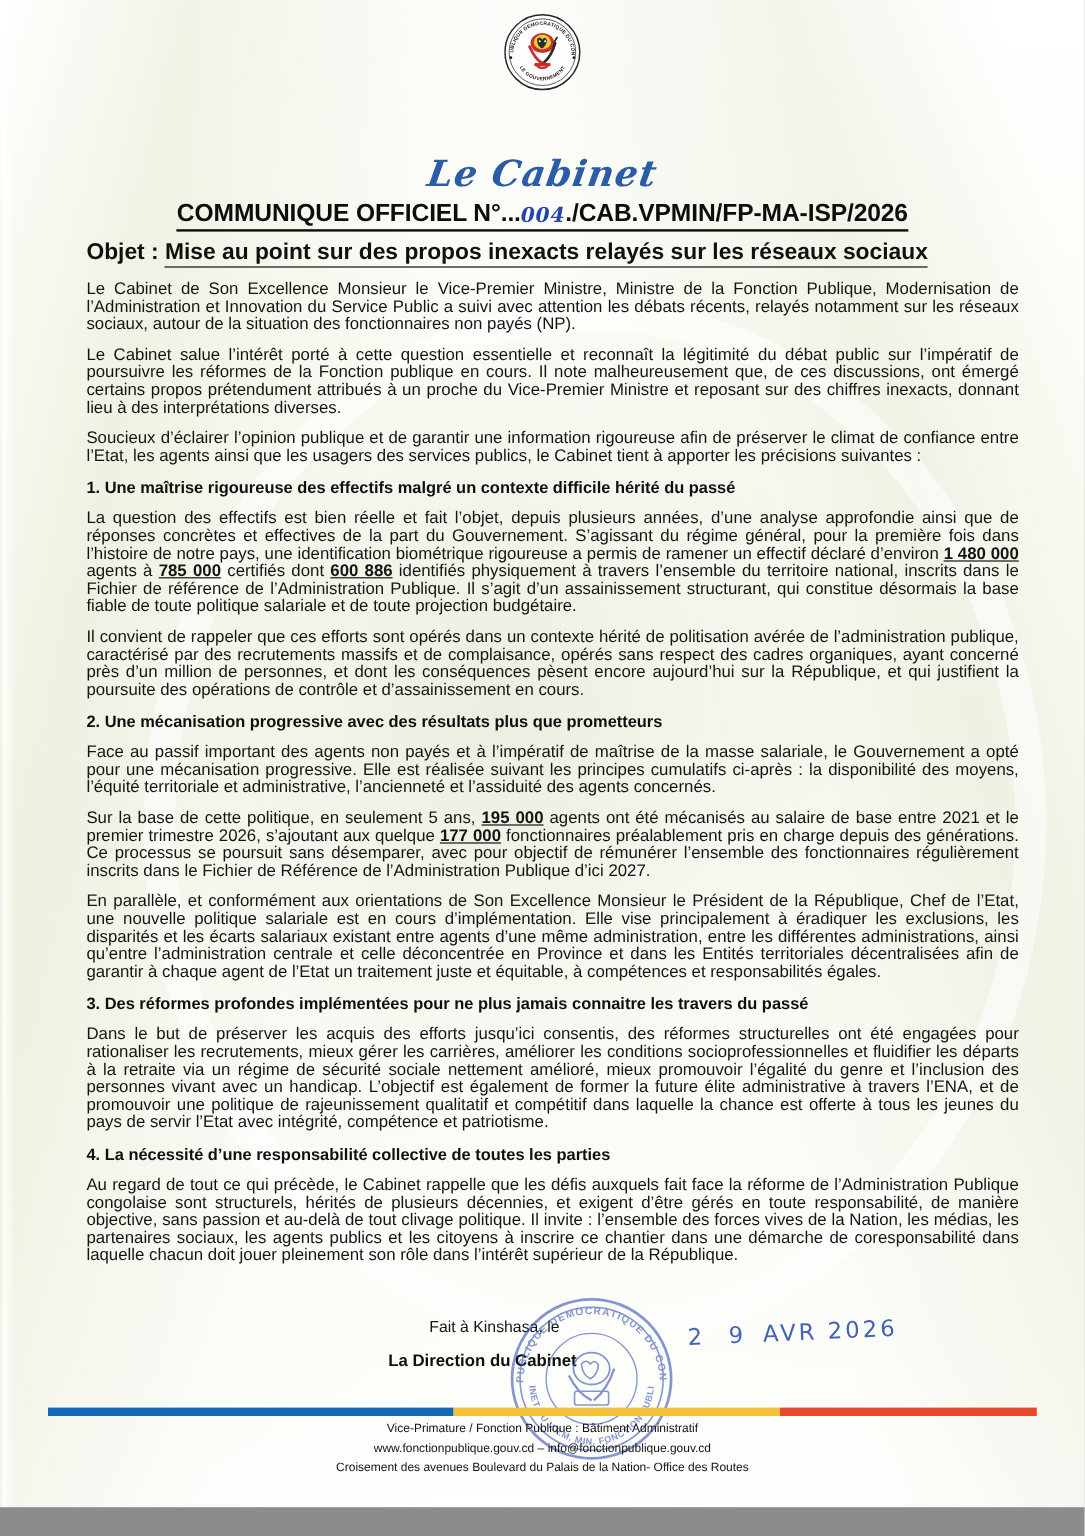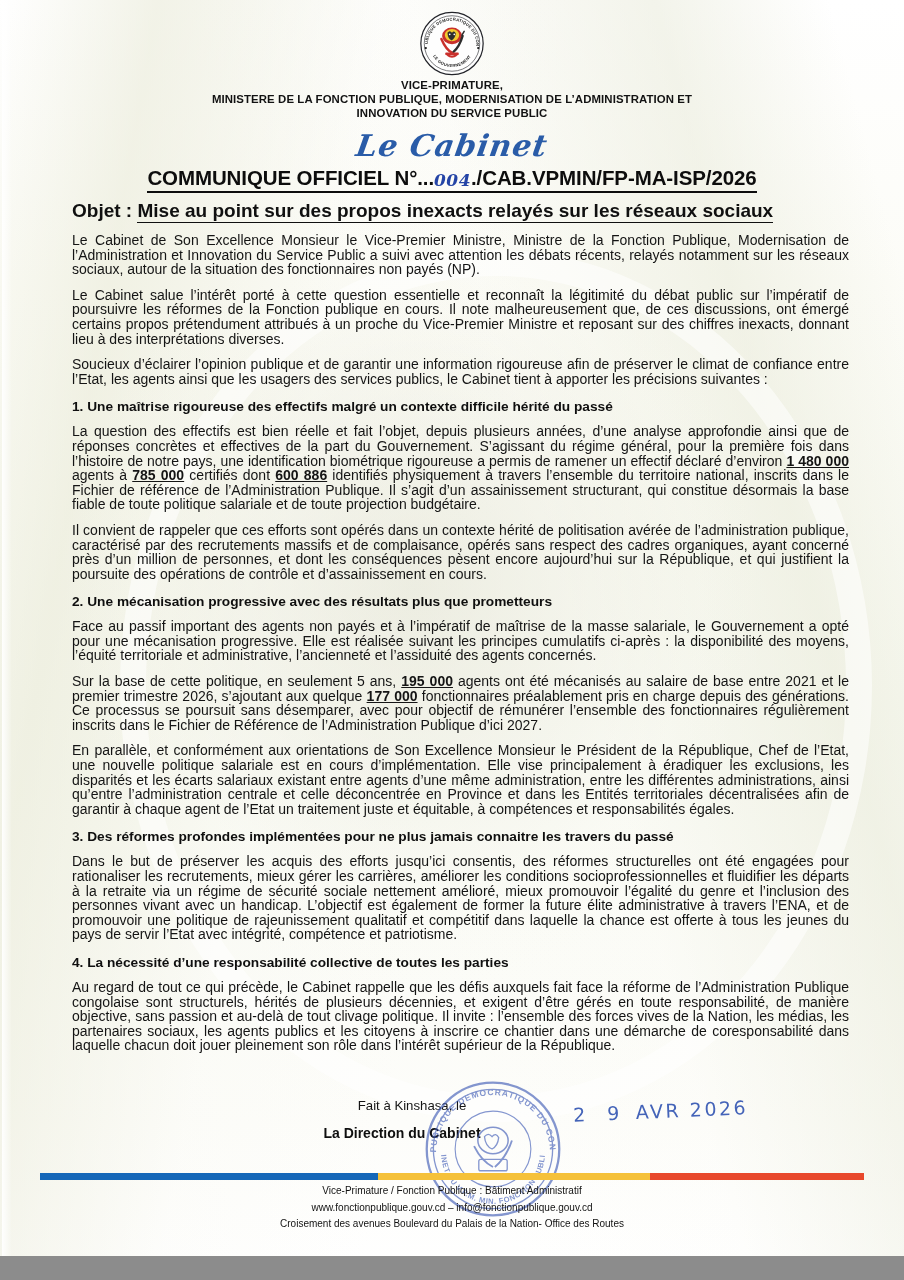--- a/index.html
+++ b/index.html
@@ -248,25 +248,20 @@
         <circle cx="47" cy="32" r="1.1" fill="#fff"></circle>
         <circle cx="53" cy="32" r="1.1" fill="#fff"></circle>
         <path d="M36 38 q6 14 14 18" stroke="#c9302c" stroke-width="3.2" fill="none" stroke-linecap="round"></path>
         <path d="M64 34 q-4 14 -12 21" stroke="#2d2d2d" stroke-width="3" fill="none" stroke-linecap="round"></path>
         <path d="M63 33 l3-5" stroke="#2d2d2d" stroke-width="2" stroke-linecap="round"></path>
         <rect x="41" y="56" width="18" height="3.4" rx="1.4" fill="#c9302c"></rect>
         <path d="M44 59 q6 5 12 0" stroke="#c9302c" stroke-width="2.6" fill="none"></path>
       </svg>
     </div>
 
-    <div class="ministry-block">
-      <div>VICE-PRIMATURE,</div>
-      <div>MINISTERE DE LA FONCTION PUBLIQUE, MODERNISATION DE L’ADMINISTRATION ET</div>
-      <div>INNOVATION DU SERVICE PUBLIC</div>
-    </div>
 
     <div class="cabinet-script">Le Cabinet</div>
 
     <div class="communique-title">
       <span class="tline"><span>COMMUNIQUE OFFICIEL N°...</span><span class="hand-num">004</span><span>./CAB.VPMIN/FP-MA-ISP/2026</span></span>
     </div>
 
     <div class="body-col">
       <div class="objet">
         <span>Objet :</span>

